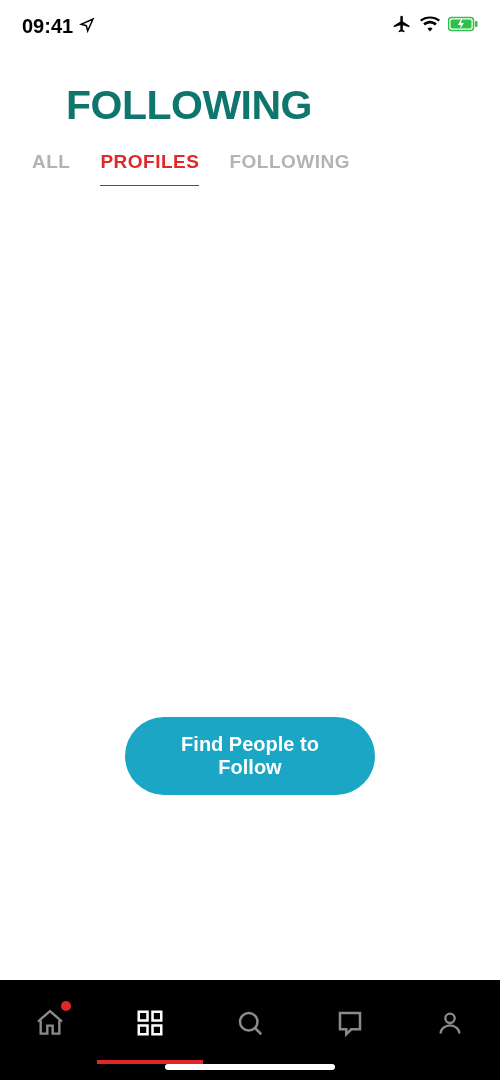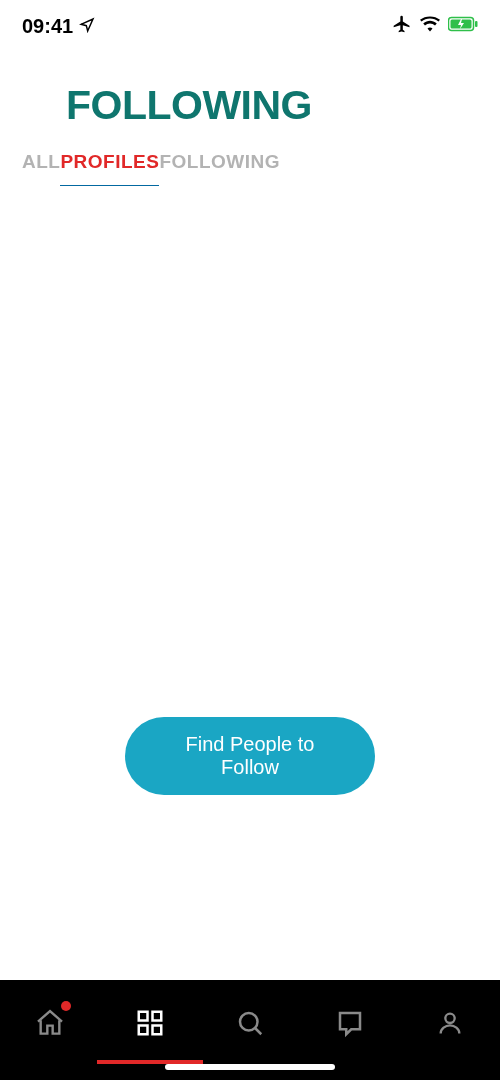--- a/index.html
+++ b/index.html
@@ -9,21 +9,21 @@
   
   .status-bar { height: 52px; display: flex; align-items: center; justify-content: space-between; padding: 0 22px; color: #000; }
   .status-left { display: flex; align-items: center; gap: 6px; font-size: 20px; font-weight: 600; }
   .status-right { display: flex; align-items: center; gap: 8px; }
 
   
   .header { padding: 30px 22px 0 22px; }
   .page-title { font-size: 41px; font-weight: 800; letter-spacing: -0.5px; color: #0f766e; font-family: "Helvetica Neue", Arial, sans-serif; margin-left: 44px; }
 
   
-  .tabs { display: flex; padding: 22px 22px 0 14px; border-bottom: 1px solid transparent; margin-left: 8px; }
+  .tabs { display: flex; gap: 30px; padding: 22px 22px 0 32px; border-bottom: 1px solid transparent; }
   .tab { font-size: 19px; font-weight: 600; color: #b3b3b3; padding-bottom: 12px; letter-spacing: 0.5px; cursor: pointer; }
   .tab.active { color: #e12828; border-bottom: 1px solid #0369a1; }
 
   
   .hero { flex: 1; position: relative; overflow: hidden; display: flex; flex-direction: column; align-items: center; color: #fff; text-align: center; padding: 90px 30px 0 30px; }
   .hero-bg { position: absolute; inset: 0;
     background:
       radial-gradient(circle at 55% 35%, rgba(255,255,230,0.95) 0%, rgba(255,210,80,0.85) 20%, rgba(240,140,20,0.85) 45%, rgba(120,50,10,0.9) 80%, #1a0c03 100%);
     z-index: 0;
   }
@@ -37,21 +37,21 @@
       radial-gradient(ellipse 40px 180px at 45% 92%, rgba(40,15,0,0.45), transparent 70%),
       linear-gradient(to top, rgba(0,0,0,0.7) 0%, rgba(0,0,0,0) 35%);
   }
   .hero > * { position: relative; z-index: 1; }
   .avatars { display: flex; align-items: center; gap: 28px; margin-bottom: 120px; }
   .avatar-sm, .avatar-lg { display: inline-flex; }
   .empty-title { font-size: 30px; font-weight: 600; line-height: 1.3; margin-bottom: 22px; max-width: 380px; }
   .empty-body { font-size: 19px; line-height: 1.45; max-width: 370px; opacity: 0.95; }
   .cta { position: absolute; bottom: 185px; left: 50%; transform: translateX(-50%);
          background: #1aa6c4; color: #fff; border: none; border-radius: 999px;
-         padding: 16px 34px; font-size: 20px; font-weight: 400; cursor: pointer; }
+         padding: 16px 34px; font-size: 20px; font-weight: 700; cursor: pointer; }
 
   
   .bottom-nav { height: 100px; background: #000; display: flex; align-items: flex-start; justify-content: space-around; padding-top: 22px; position: relative; }
   .nav-item { width: 70px; height: 46px; display: flex; align-items: center; justify-content: center; cursor: pointer; position: relative; }
   .nav-item.active::after { content: ""; position: absolute; bottom: -16px; left: -18px; right: -18px; height: 4px; background: #e12828; }
   .nav-badge { position: absolute; top: -1px; right: 14px; width: 10px; height: 10px; background: #e12828; border-radius: 50%; }
   .home-indicator { position: absolute; bottom: 10px; left: 50%; transform: translateX(-50%); width: 170px; height: 6px; background: #fff; border-radius: 4px; }
 </style>
 </head>
 <body>

